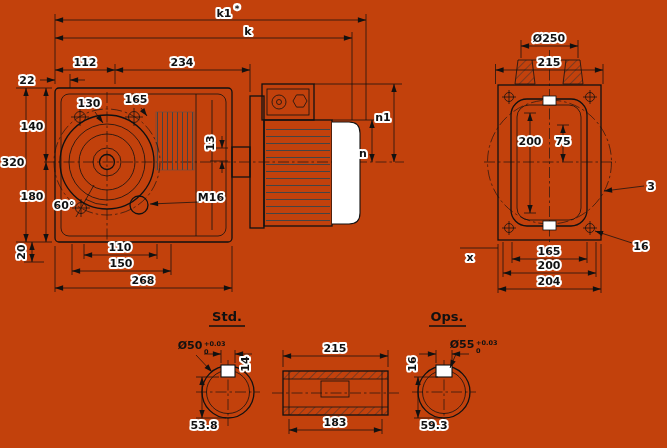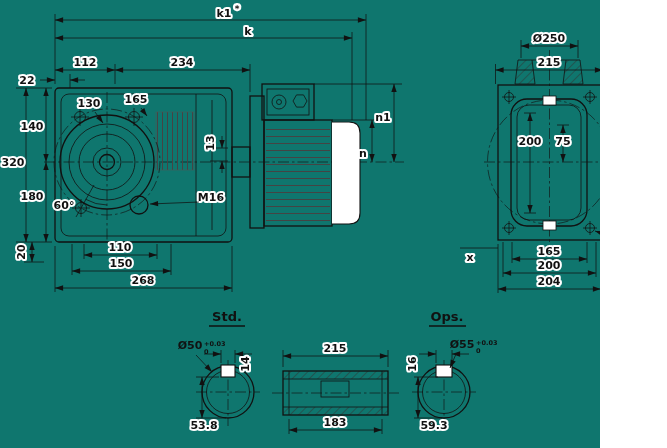--- a/index.html
+++ b/index.html
@@ -1,16 +1,16 @@
 <!DOCTYPE html>
 <html><head>
 <meta charset="utf-8">
 <style>
   html,body{margin:0;padding:0;background:#fff}
-  .stage{width:600px;height:448px;position:relative;background:#0f766e;overflow:hidden}
+  .stage{width:667px;height:448px;position:relative;background:#c2410c;overflow:hidden}
   .ol{fill:none;stroke:#111;stroke-width:1.3}
   .olw{fill:#fff;stroke:#111;stroke-width:1.1}
   .o2{fill:none;stroke:#111;stroke-width:0.8}
   .o2w{fill:#fff;stroke:#111;stroke-width:0.8}
   .dim{fill:none;stroke:#111;stroke-width:0.75}
   .cl{fill:none;stroke:#111;stroke-width:0.65;stroke-dasharray:11 3 2.5 3}
   text{font:bold 11px "DejaVu Sans",sans-serif;fill:#111;text-anchor:middle}
   .sm{font-size:6.5px;text-anchor:start}
   .ti{font-size:13px}
   .st{font-size:9px}

